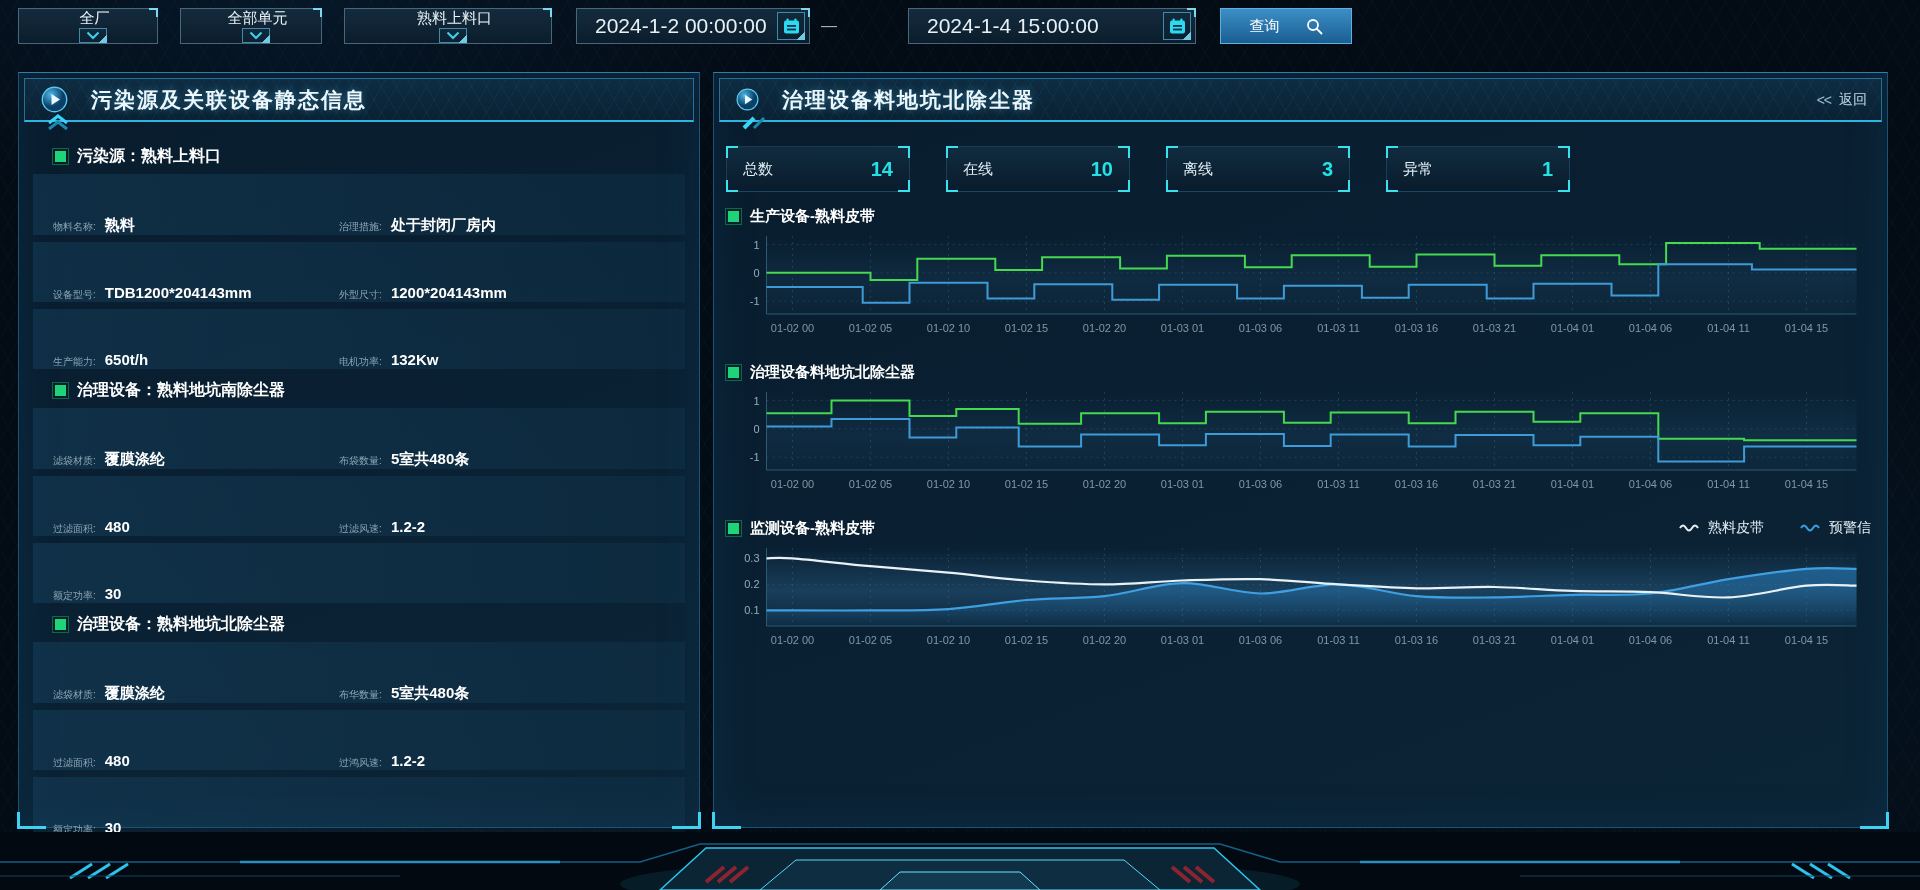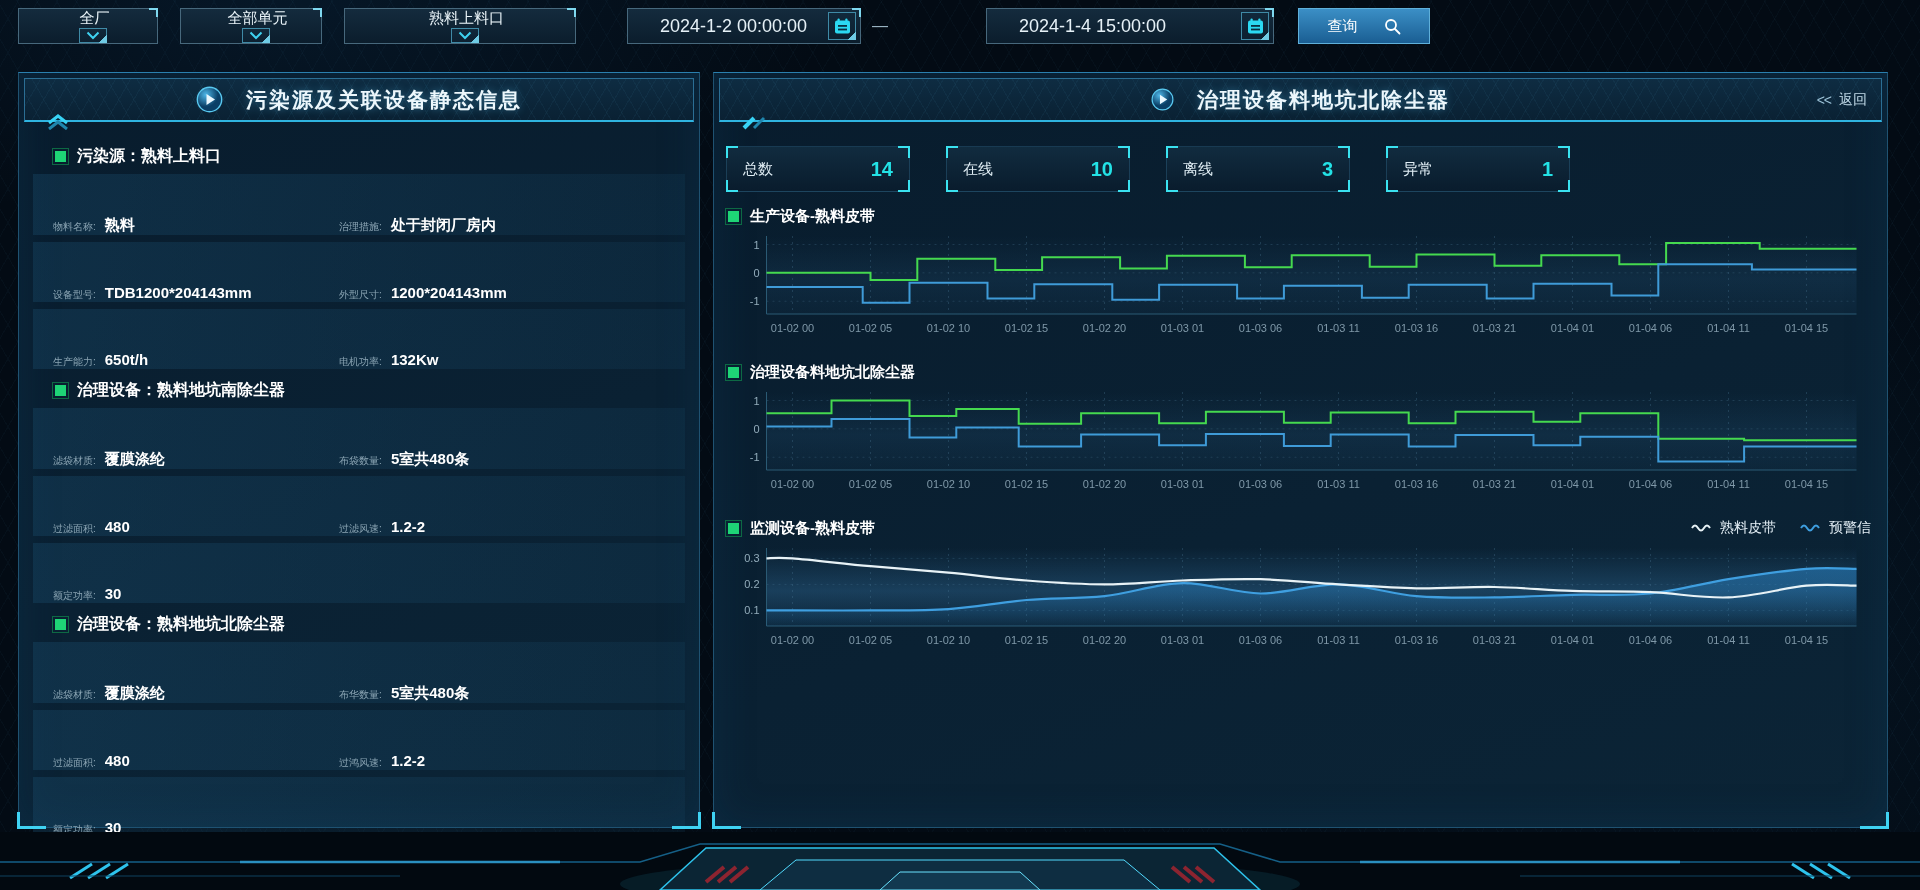--- a/index.html
+++ b/index.html
@@ -21,30 +21,30 @@
   .box {
     position:relative; height:36px; display:flex; align-items:center;
     background:linear-gradient(180deg,#142b3d,#0b1d2c);
     border:1px solid #47687c;
   }
   .box::after { content:''; position:absolute; top:-1px; right:-1px; width:7px; height:7px;
     border-top:2px solid #7fd8ef; border-right:2px solid #7fd8ef; }
   .dd { padding-left:13px; justify-content:space-between;flex-direction:column; }
   .dd-0 { width:140px; margin-right:22px; }
   .dd-1 { width:142px; margin-right:22px; }
-  .dd-2 { width:232px; margin-right:24px; }
+  .dd-2 { width:208px; margin-right:24px; }
   .dd-value { font-size:15px; color:#eaf4f9; }
   .sq-btn {
     width:28px; height:28px; margin-right:4px; display:flex; align-items:center; justify-content:center;
     background:linear-gradient(180deg,#11293b,#0c2030);
     border:1px solid #3f8aa6; cursor:pointer; position:relative;
   }
   .sq-btn::after { content:''; position:absolute; bottom:-1px; right:-1px; width:8px; height:8px;
     background:linear-gradient(135deg, transparent 49%, #6fcbe4 50%); }
-  .datebox { width:234px; padding-left:32px; justify-content:space-between; font-size:18px; color:#e6f1f7;margin-left:27px; }
+  .datebox { width:234px; padding-left:18px; justify-content:space-between; font-size:21px; color:#e6f1f7; }
   .datebox.second { width:288px; }
   .dash { width:18px; margin:0 12px 0 10px; color:#9db7c6; font-size:16px; text-align:center; }
   .dash.wide { margin-right:70px; }
   .query-btn {
     width:132px; height:36px; margin-left:24px; display:flex; align-items:center; justify-content:center; gap:26px;
     background:linear-gradient(180deg,#3b8fc6,#1a5e93);
     border:1px solid #5fb0da; color:#fff; font-size:15px; cursor:pointer;
   }
 
   
@@ -61,21 +61,20 @@
   .panel-left { width:682px; flex:0 0 682px; }
   .panel-right { flex:1; }
 
   .panel-head {
     position:relative; height:44px; margin:5px; display:flex; align-items:center; gap:23px; padding:0 16px;
     border:1px solid #2b6e94; border-bottom:2px solid #2fb4e0;
     background:
       repeating-linear-gradient(60deg, rgba(80,170,210,.06) 0 1px, transparent 1px 13px),
       repeating-linear-gradient(-60deg, rgba(80,170,210,.06) 0 1px, transparent 1px 13px),
       linear-gradient(180deg,#0e2c42,#0a2133);
-    justify-content: center;
   }
   .panel-title { font-size:21px; font-weight:700; letter-spacing:2px; color:#ecf7fc;
     text-shadow:0 0 8px rgba(80,190,240,.45); }
   .head-chevron { position:absolute; left:22px; bottom:-10px; }
   .back-link { position:absolute; right:14px; top:0; height:100%; display:flex; align-items:center; gap:8px;
     font-size:14px; color:#c3dcea; cursor:pointer; }
   .back-arrows { letter-spacing:-1px; color:#9cc3d8; }
 
   
   .static-body { padding:8px 14px 0 14px; }
@@ -104,21 +103,21 @@
       linear-gradient(#3ae2f0,#3ae2f0) left  0px bottom 0px / 12px 2px no-repeat,
       linear-gradient(#3ae2f0,#3ae2f0) left  0px bottom 0px / 2px 12px no-repeat,
       linear-gradient(#3ae2f0,#3ae2f0) right 0px bottom 0px / 12px 2px no-repeat,
       linear-gradient(#3ae2f0,#3ae2f0) right 0px bottom 0px / 2px 12px no-repeat; }
   .stat-label { font-size:15px; color:#e2eff6; }
   .stat-value { font-size:20px; font-weight:700; color:#23e2e6; }
 
   .charts-area { padding:0 10px 0 12px; }
   .chart-title-row { position:relative; display:flex; align-items:center; gap:11px; margin:15px 0 2px 2px;
     font-size:15px; font-weight:700; color:#fff; }
-  .legend { position:absolute; right:6px; top:0; display:flex; gap:24px; align-items:center; font-weight:400; }
+  .legend { position:absolute; right:6px; top:0; display:flex; gap:36px; align-items:center; font-weight:400; }
   .legend-item { display:flex; align-items:center; gap:7px; font-size:14px; color:#e3eef5; }
   svg.chart { width:1140px; height:120px; display:block; }
   .xlab { fill:#7f98a8; font-size:11px; }
   .ylab { fill:#93acbb; font-size:11px; }
 
   
   .bottom-frame { position:absolute; left:0; right:0; bottom:0; height:58px; }
 </style>
 </head>
 <body>

